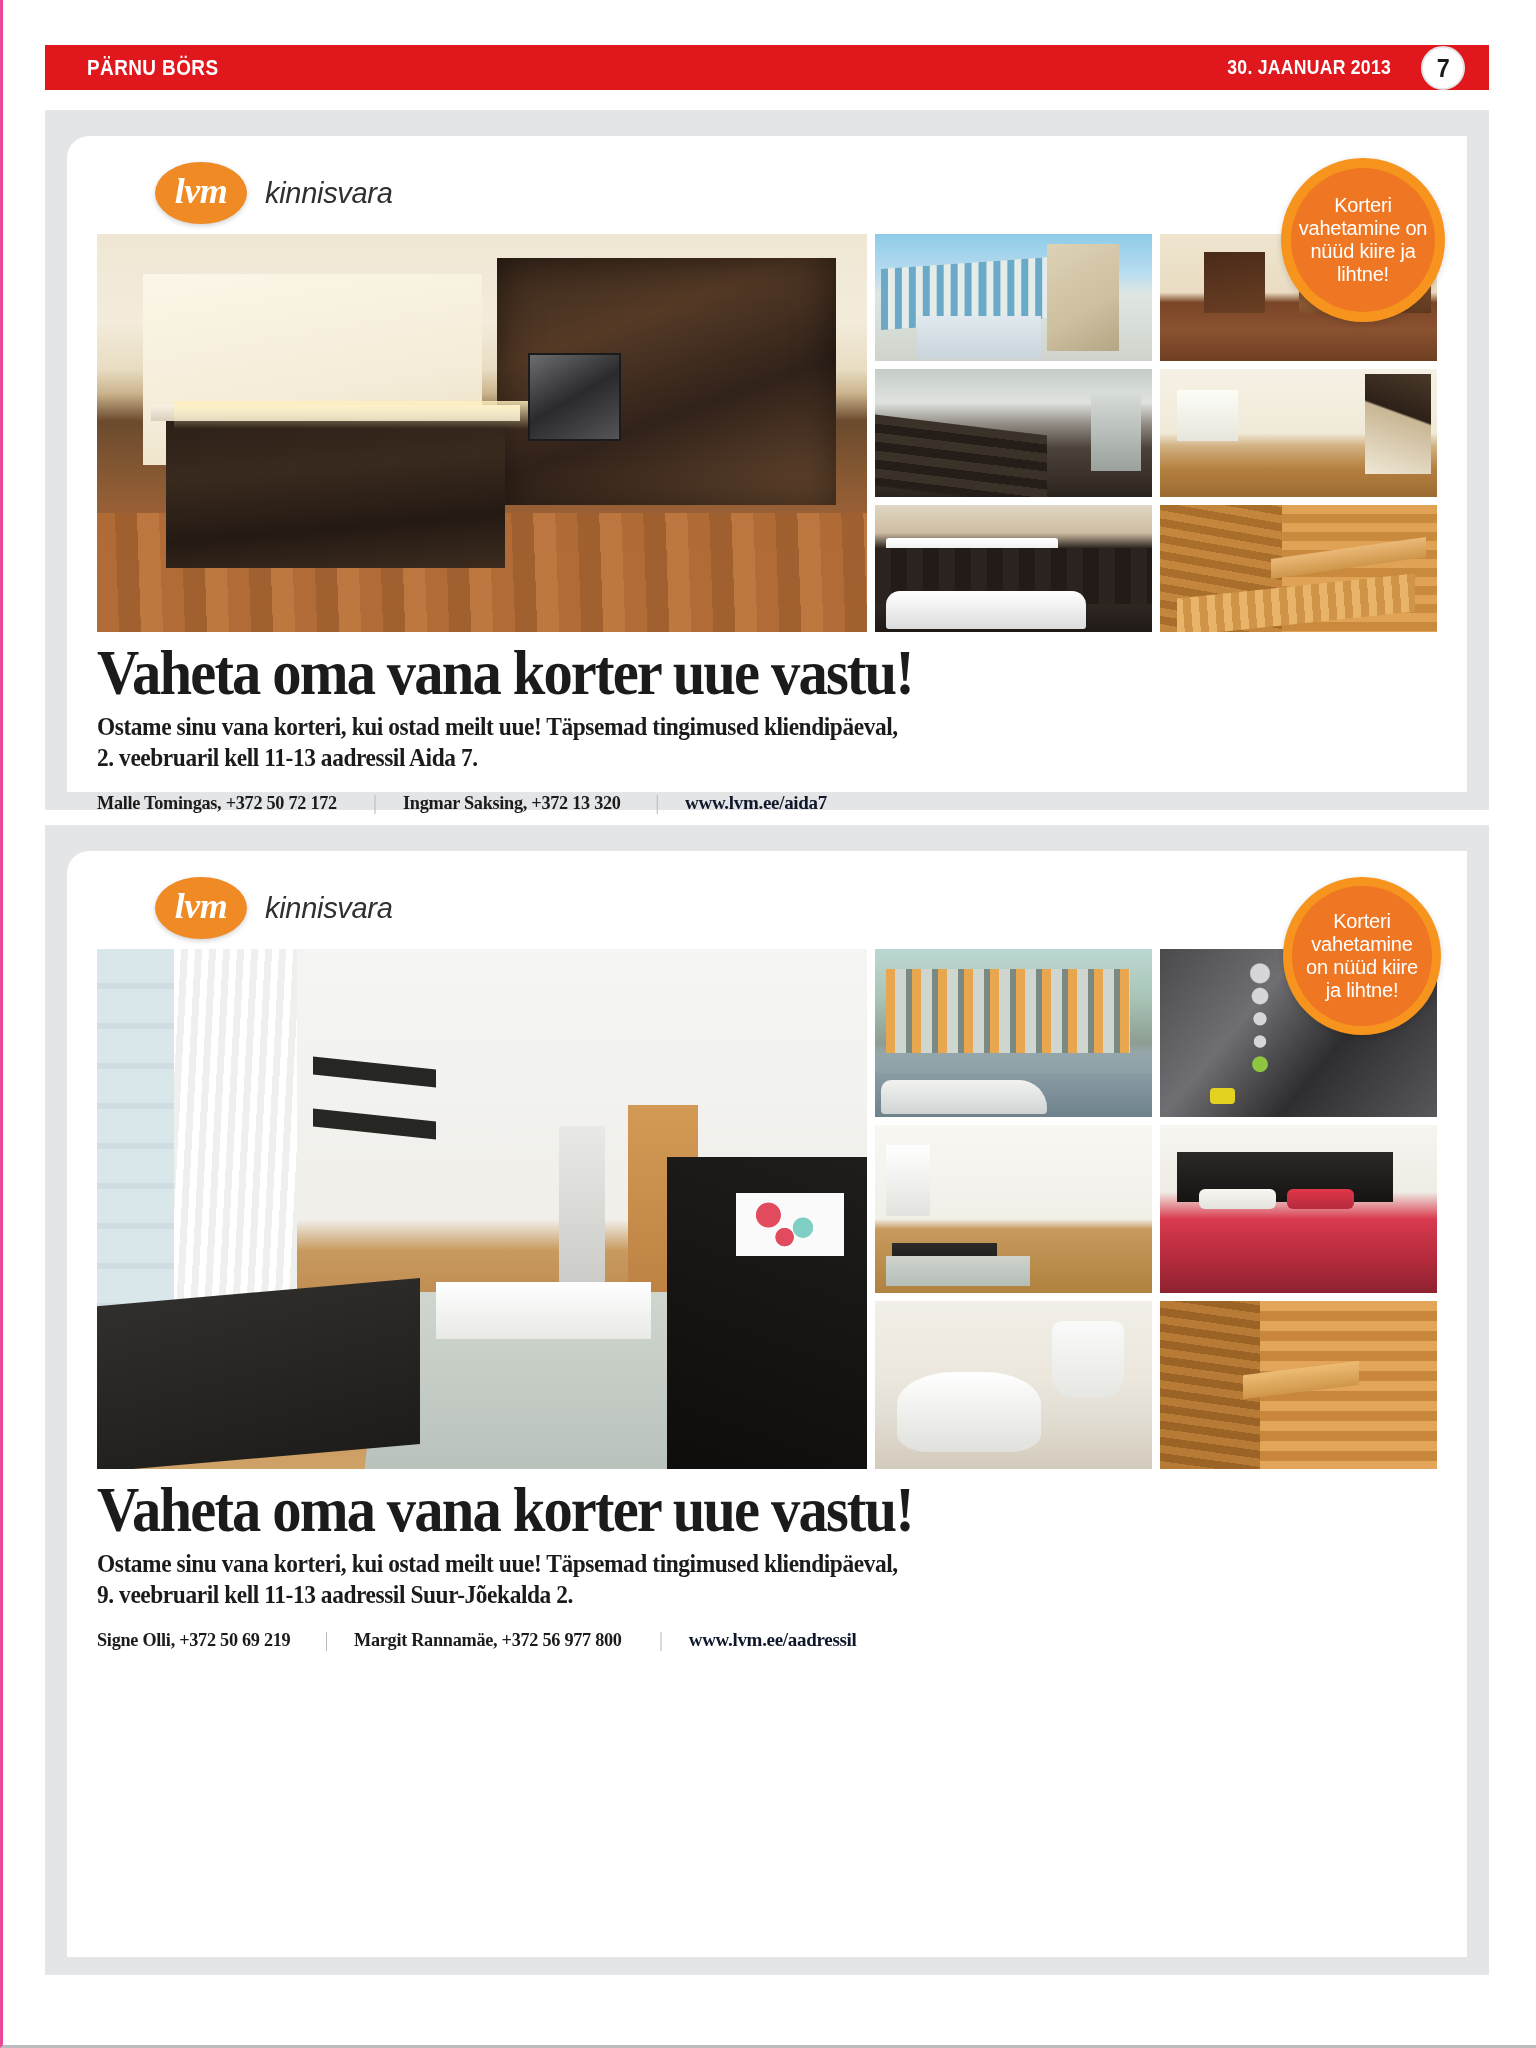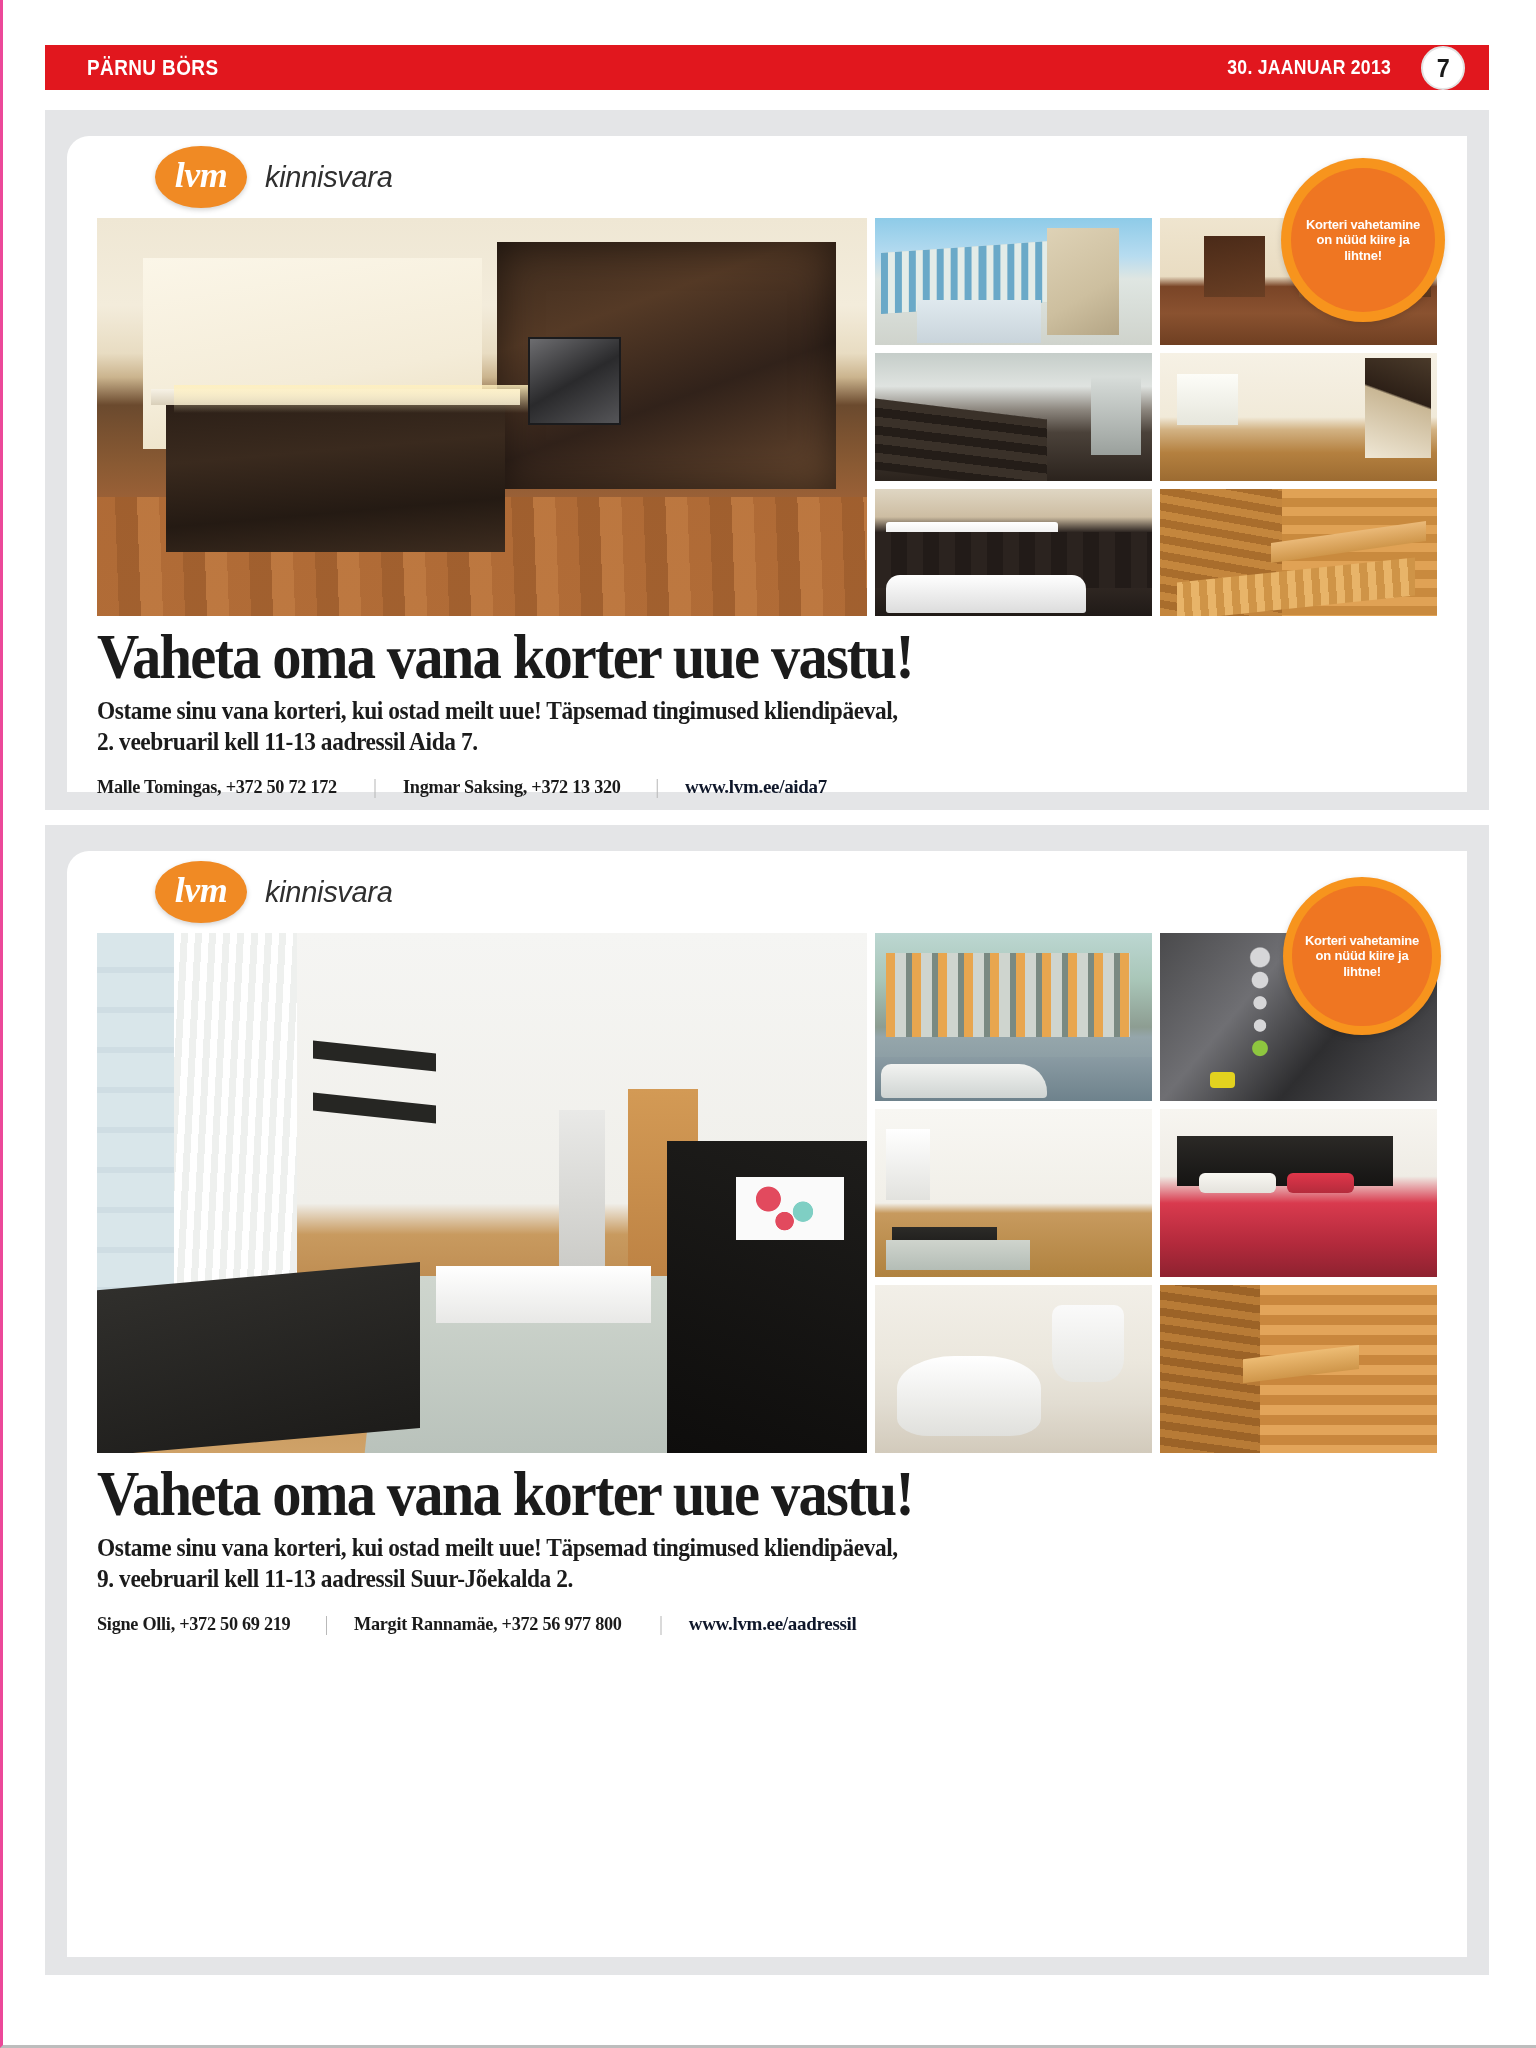--- a/index.html
+++ b/index.html
@@ -89,21 +89,21 @@
     right: 22px;
     bottom: 18px;
     background: #ffffff;
     border-top-left-radius: 22px;
   }
 
   .ad-inner {
     position: relative;
     width: 100%;
     height: 100%;
-    padding: 0 30px;
+    padding: 16px 30px;
   }
 
   
   .logo-row {
     position: relative;
     height: 82px;
     display: flex;
     align-items: center;
     padding-left: 58px;
   }
@@ -153,22 +153,22 @@
     height: 88%;
     border-radius: 50%;
     background: #ef7622;
     display: flex;
     align-items: center;
     justify-content: center;
     text-align: center;
   }
   .promo-inner span {
     color: #ffffff;
-    font-size: 13px;
-    font-weight: bold;
+    font-size: 20px;
+    font-weight: normal;
     line-height: 1.16;
     letter-spacing: -0.2px;
     padding: 0 6px;
     text-align: center;
   }
   #promo-1 { right: 22px; top: 22px; width: 164px; height: 164px; }
   #promo-2 { right: 26px; top: 26px; width: 158px; height: 158px; }
 
   
   .photo-grid {

